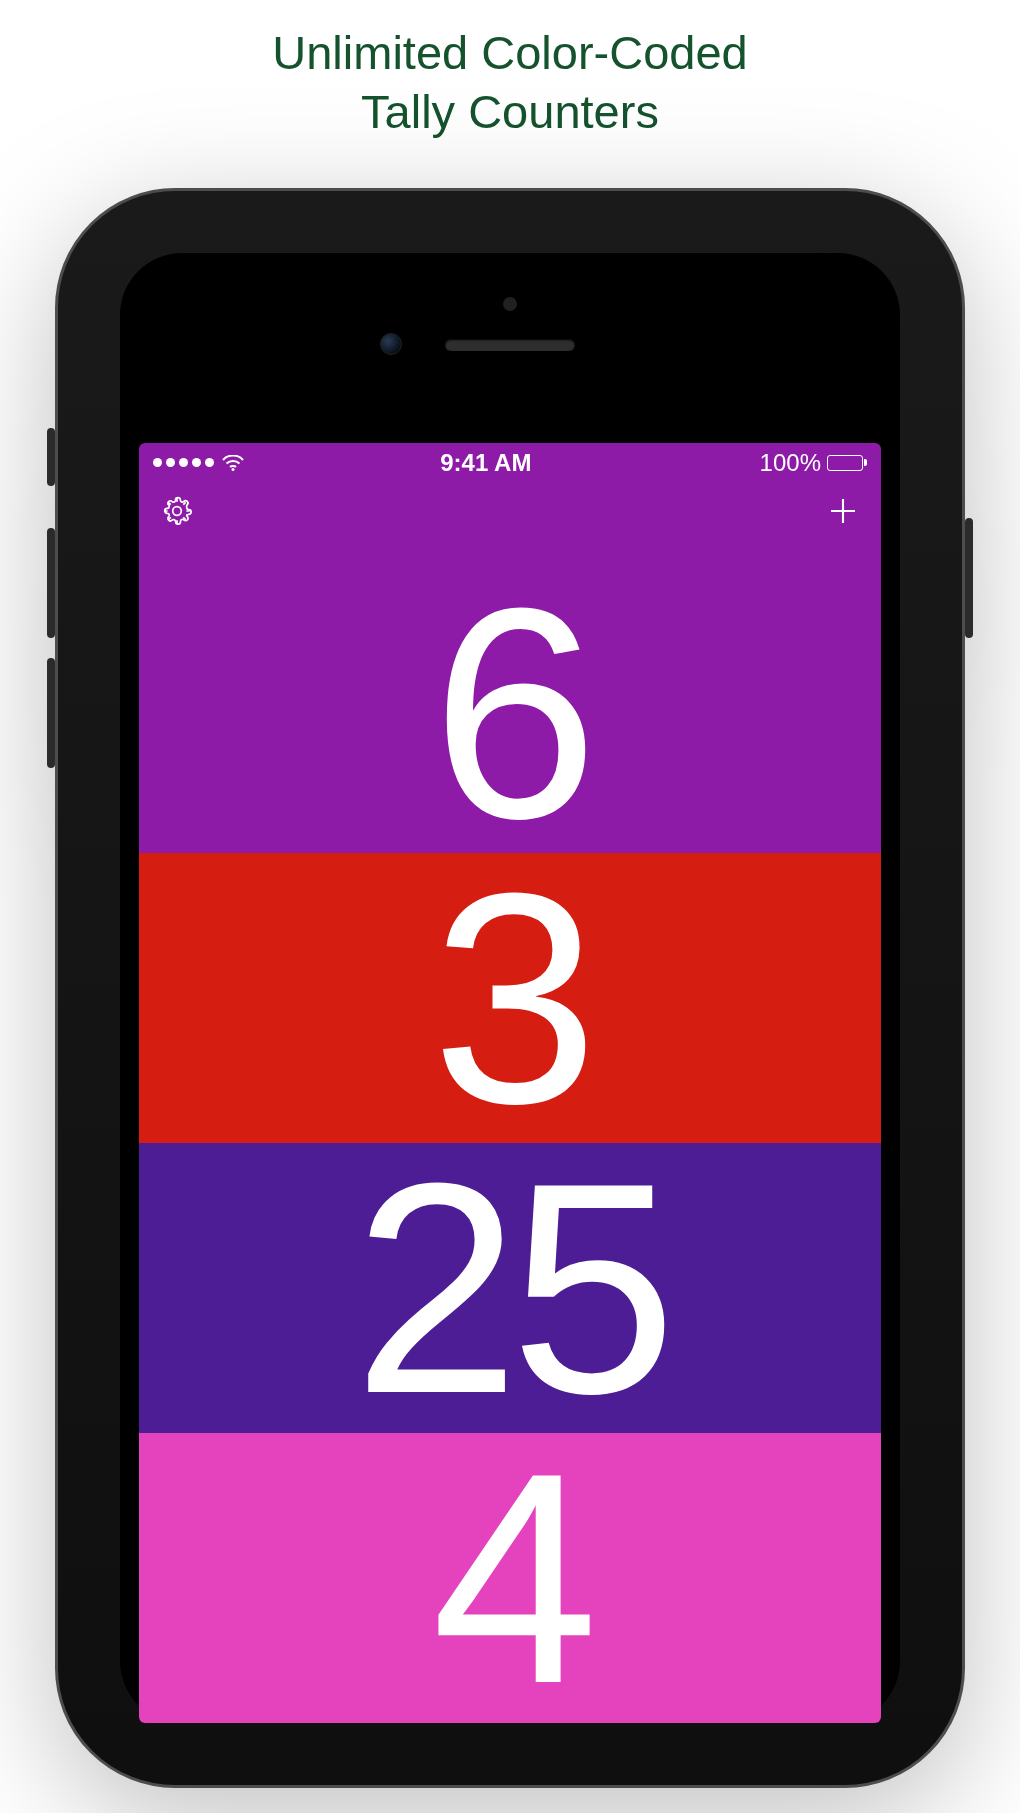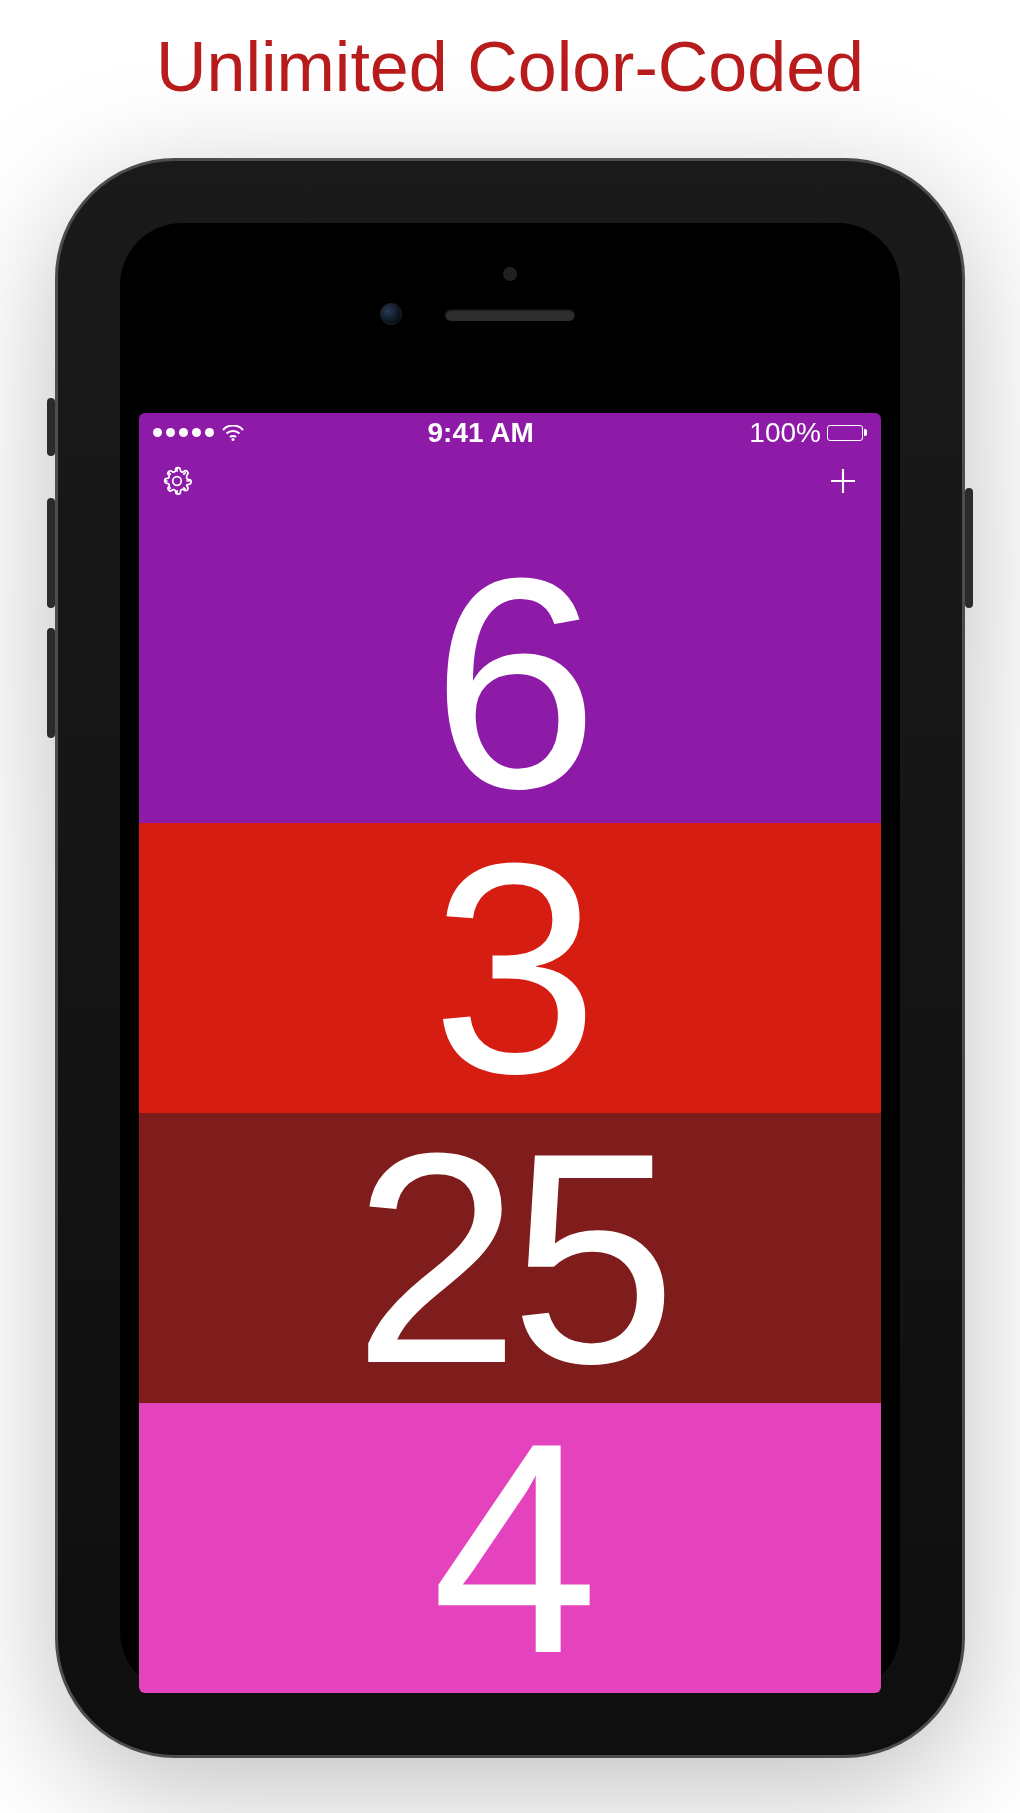--- a/index.html
+++ b/index.html
@@ -6,23 +6,23 @@
     body {
       font-family: -apple-system, "Helvetica Neue", Helvetica, Arial, sans-serif;
       width:1020px; height:1813px;
       background:#ffffff;
       overflow:hidden;
     }
     
     .headline {
       text-align:center;
       font-weight:300;
-      font-size:70px;
+      font-size:47px;
       line-height:1.25;
-      color:#b91c1c;
+      color:#14532d;
       padding-top:24px;
     }
     .headline .line { display:block; }
 
     
     .phone-wrap {
       margin:46px auto 0;
       width:910px;
       position:relative;
       filter: drop-shadow(0 30px 60px rgba(0,0,0,0.25));
@@ -75,21 +75,21 @@
       border-radius:6px;
       overflow:hidden;
       position:relative;
       color:#fff;
     }
     
     .status-bar {
       height:40px;
       display:flex; align-items:center; justify-content:space-between;
       padding:0 14px;
-      font-size:28px; font-weight:500;
+      font-size:24px; font-weight:500;
       background:#8e1aa8;
     }
     .status-left { display:flex; align-items:center; gap:8px; }
     .signal-dots { display:flex; gap:4px; }
     .signal-dots span { width:9px; height:9px; border-radius:50%; background:#fff; display:block; }
     .wifi-icon svg { display:block; }
     .status-center { font-weight:600; }
     .status-right { display:flex; align-items:center; gap:6px;margin-left:32px; }
     .battery { display:flex; align-items:center; }
     .battery-body {
@@ -126,20 +126,21 @@
       letter-spacing:-10px;
       font-family:"Helvetica Neue", -apple-system, Arial, sans-serif;
     }
     .counter.first .value { align-self:flex-end; padding-bottom:5px;}
   </style>
 </head>
 <body>
 
 <div class="headline">
   <span class="line">Unlimited Color-Coded</span>
+  <span class="line">Tally Counters</span>
 </div>
 
 <div class="phone-wrap">
   <div class="side-btn side-mute"></div>
   <div class="side-btn side-vol1"></div>
   <div class="side-btn side-vol2"></div>
   <div class="side-btn side-power"></div>
   <div class="phone-body">
     <div class="phone-inner">
       <div class="sensor"></div>
@@ -197,21 +198,21 @@
           </div>
         </div>
 
         <div class="counters">
           <div class="counter first" style="background:#8e1aa8">
             <span class="value">6</span>
           </div>
           <div class="counter" style="background:#d61d12">
             <span class="value">3</span>
           </div>
-          <div class="counter" style="background:#7f1d1d">
+          <div class="counter" style="background:#4c1d95">
             <span class="value">25</span>
           </div>
           <div class="counter" style="background:#e542bd">
             <span class="value">4</span>
           </div>
 
         </div>
 
       </div>
     </div>

